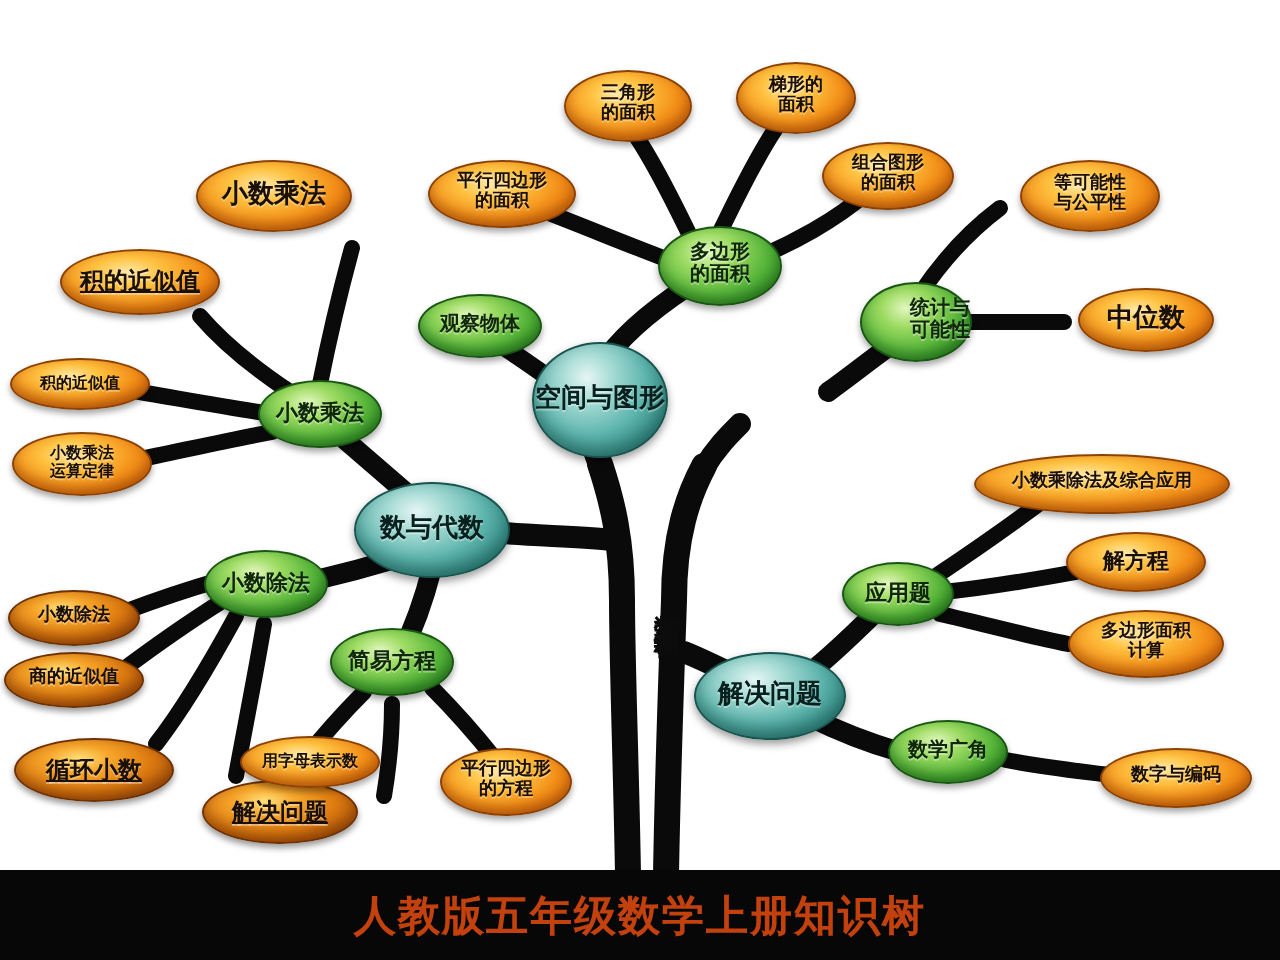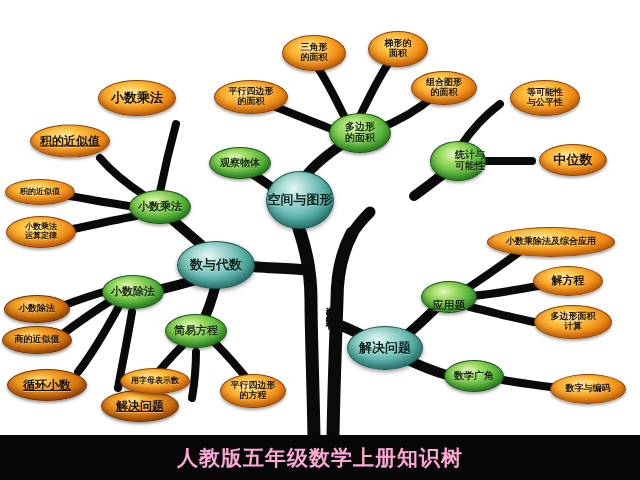--- a/index.html
+++ b/index.html
@@ -52,21 +52,21 @@
 
   
   #trunk-label{position:absolute;left:313px;top:297px;width:26px;
     writing-mode:vertical-rl;text-orientation:upright;
     font-size:13px;font-weight:bold;color:#0c0c0c;letter-spacing:1.5px;
     line-height:1;text-align:left;}
 
   
   #banner{position:absolute;left:0;bottom:0;width:640px;height:45px;
     background:#070707;display:flex;align-items:center;justify-content:center;}
-  #banner span{color:#f9a8d4;font-size:21px;font-weight:bold;letter-spacing:1px;}
+  #banner span{color:#c2410c;font-size:21px;font-weight:bold;letter-spacing:1px;}
 
   .two-line{white-space:pre-line;}
 </style>
 </head>
 <body>
 
 <div id="stage">
 
   <svg id="branches" viewBox="0 0 640 480">
     <g fill="none" stroke="#0a0a0a" stroke-linecap="round" stroke-linejoin="round">
@@ -156,21 +156,21 @@
 
   <div class="node n-green fs10" style="left:240px;top:163px;width:62px;height:32px;">
     <span>观察物体</span>
   </div>
 
   <div class="node n-green fs10 two-line" style="left:458px;top:161px;width:56px;height:40px;justify-content:flex-end;">
     <span>统计与
 可能性</span>
   </div>
 
-  <div class="node n-green fs11" style="left:449px;top:297px;width:56px;height:32px;align-items:flex-end;">
+  <div class="node n-green fs11" style="left:449px;top:297px;width:56px;height:32px;">
     <span>应用题</span>
   </div>
 
   <div class="node n-green fs10" style="left:474px;top:376px;width:60px;height:32px;">
     <span>数学广角</span>
   </div>
 
   <div class="node n-orange fs13" style="left:137px;top:98px;width:78px;height:36px;">
     <span>小数乘法</span>
   </div>

